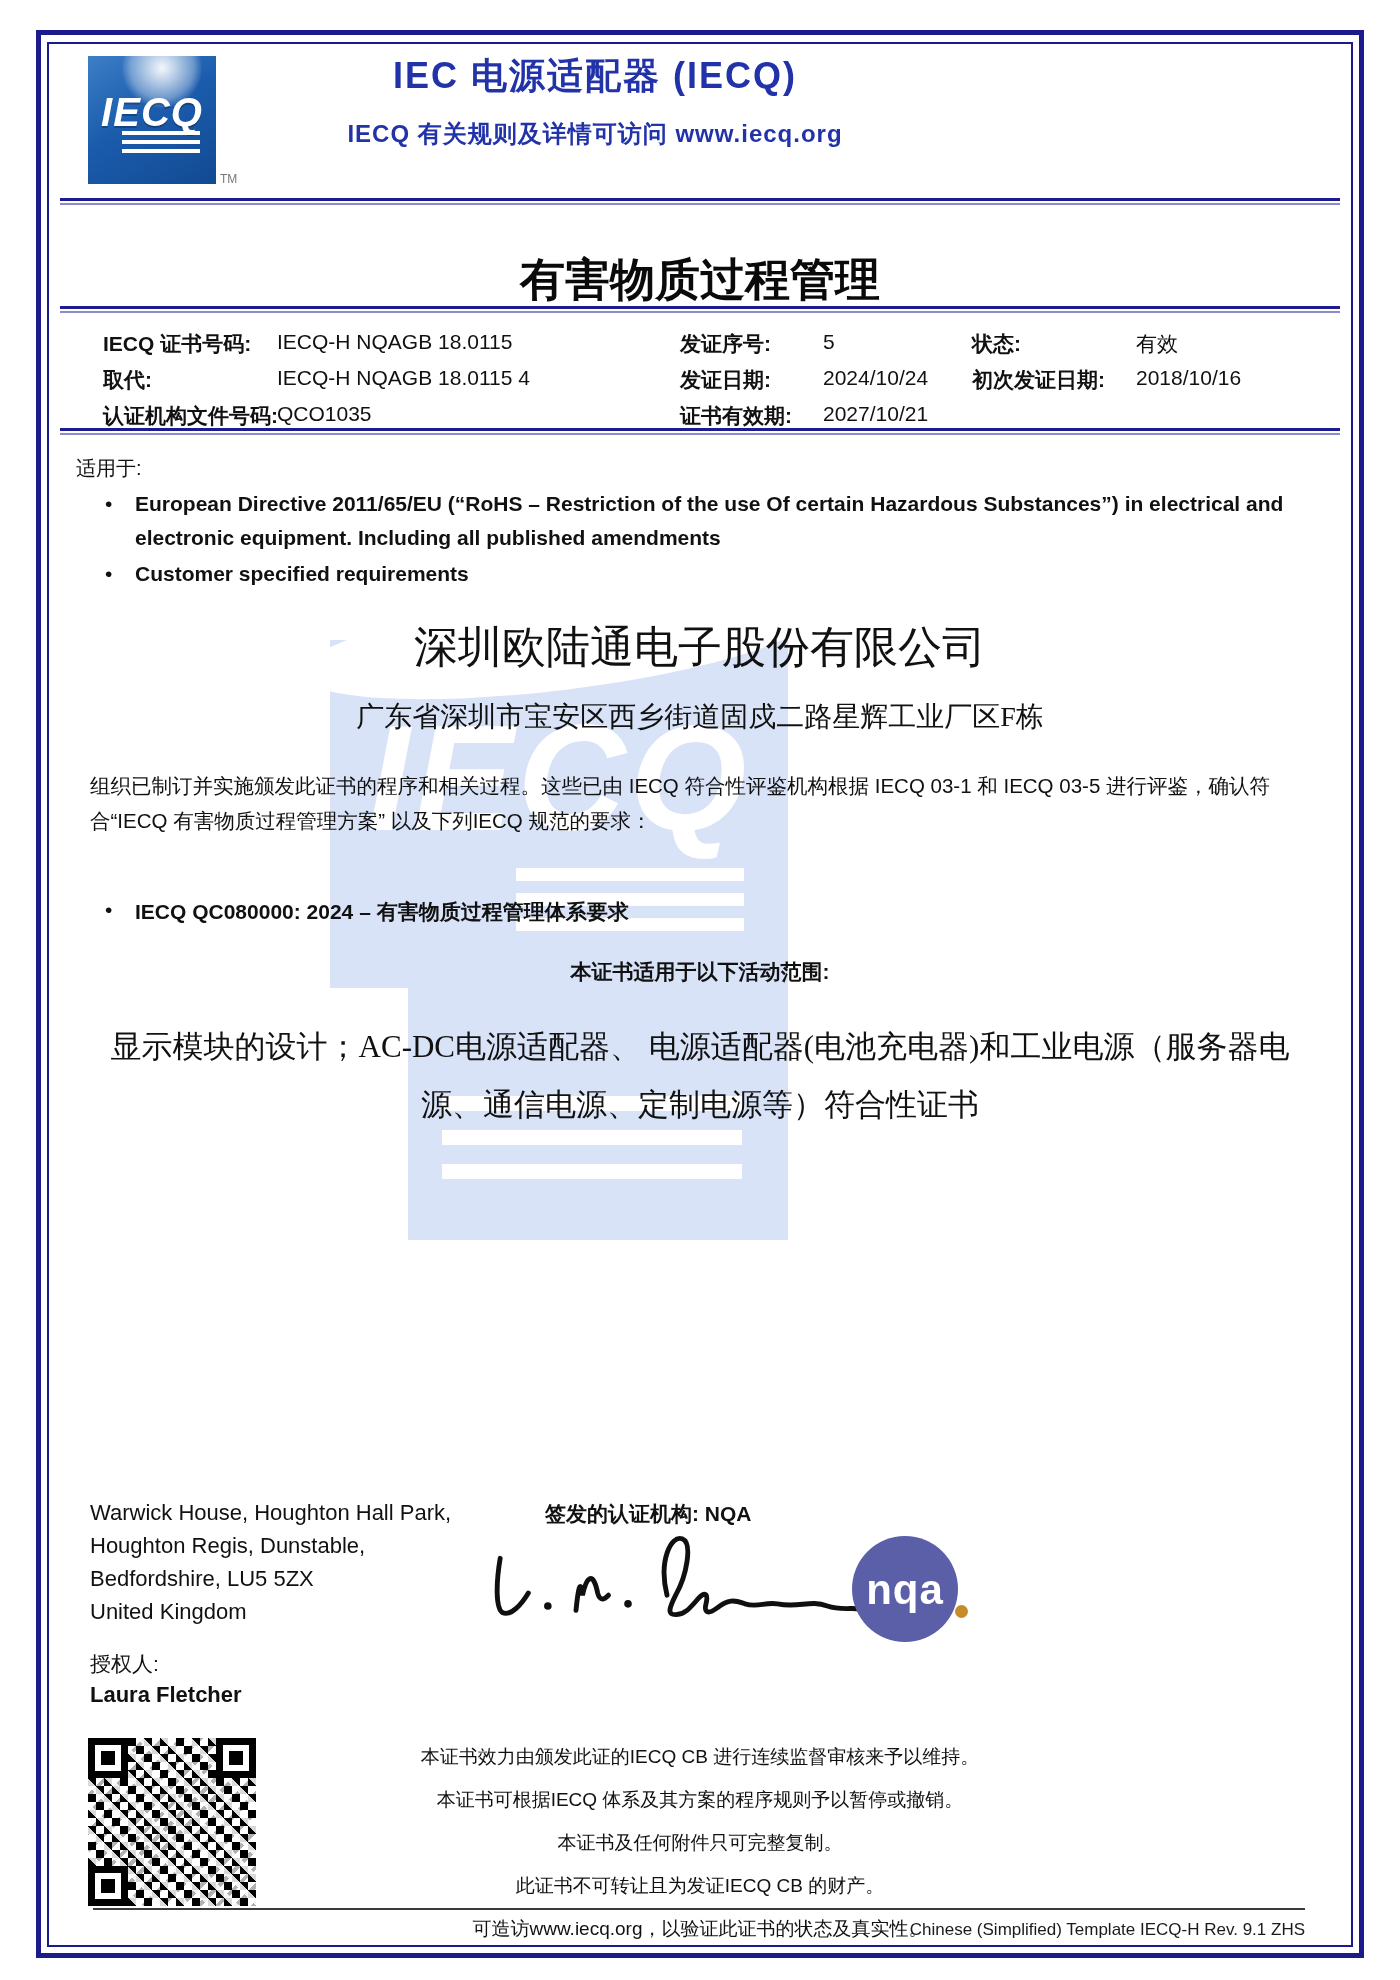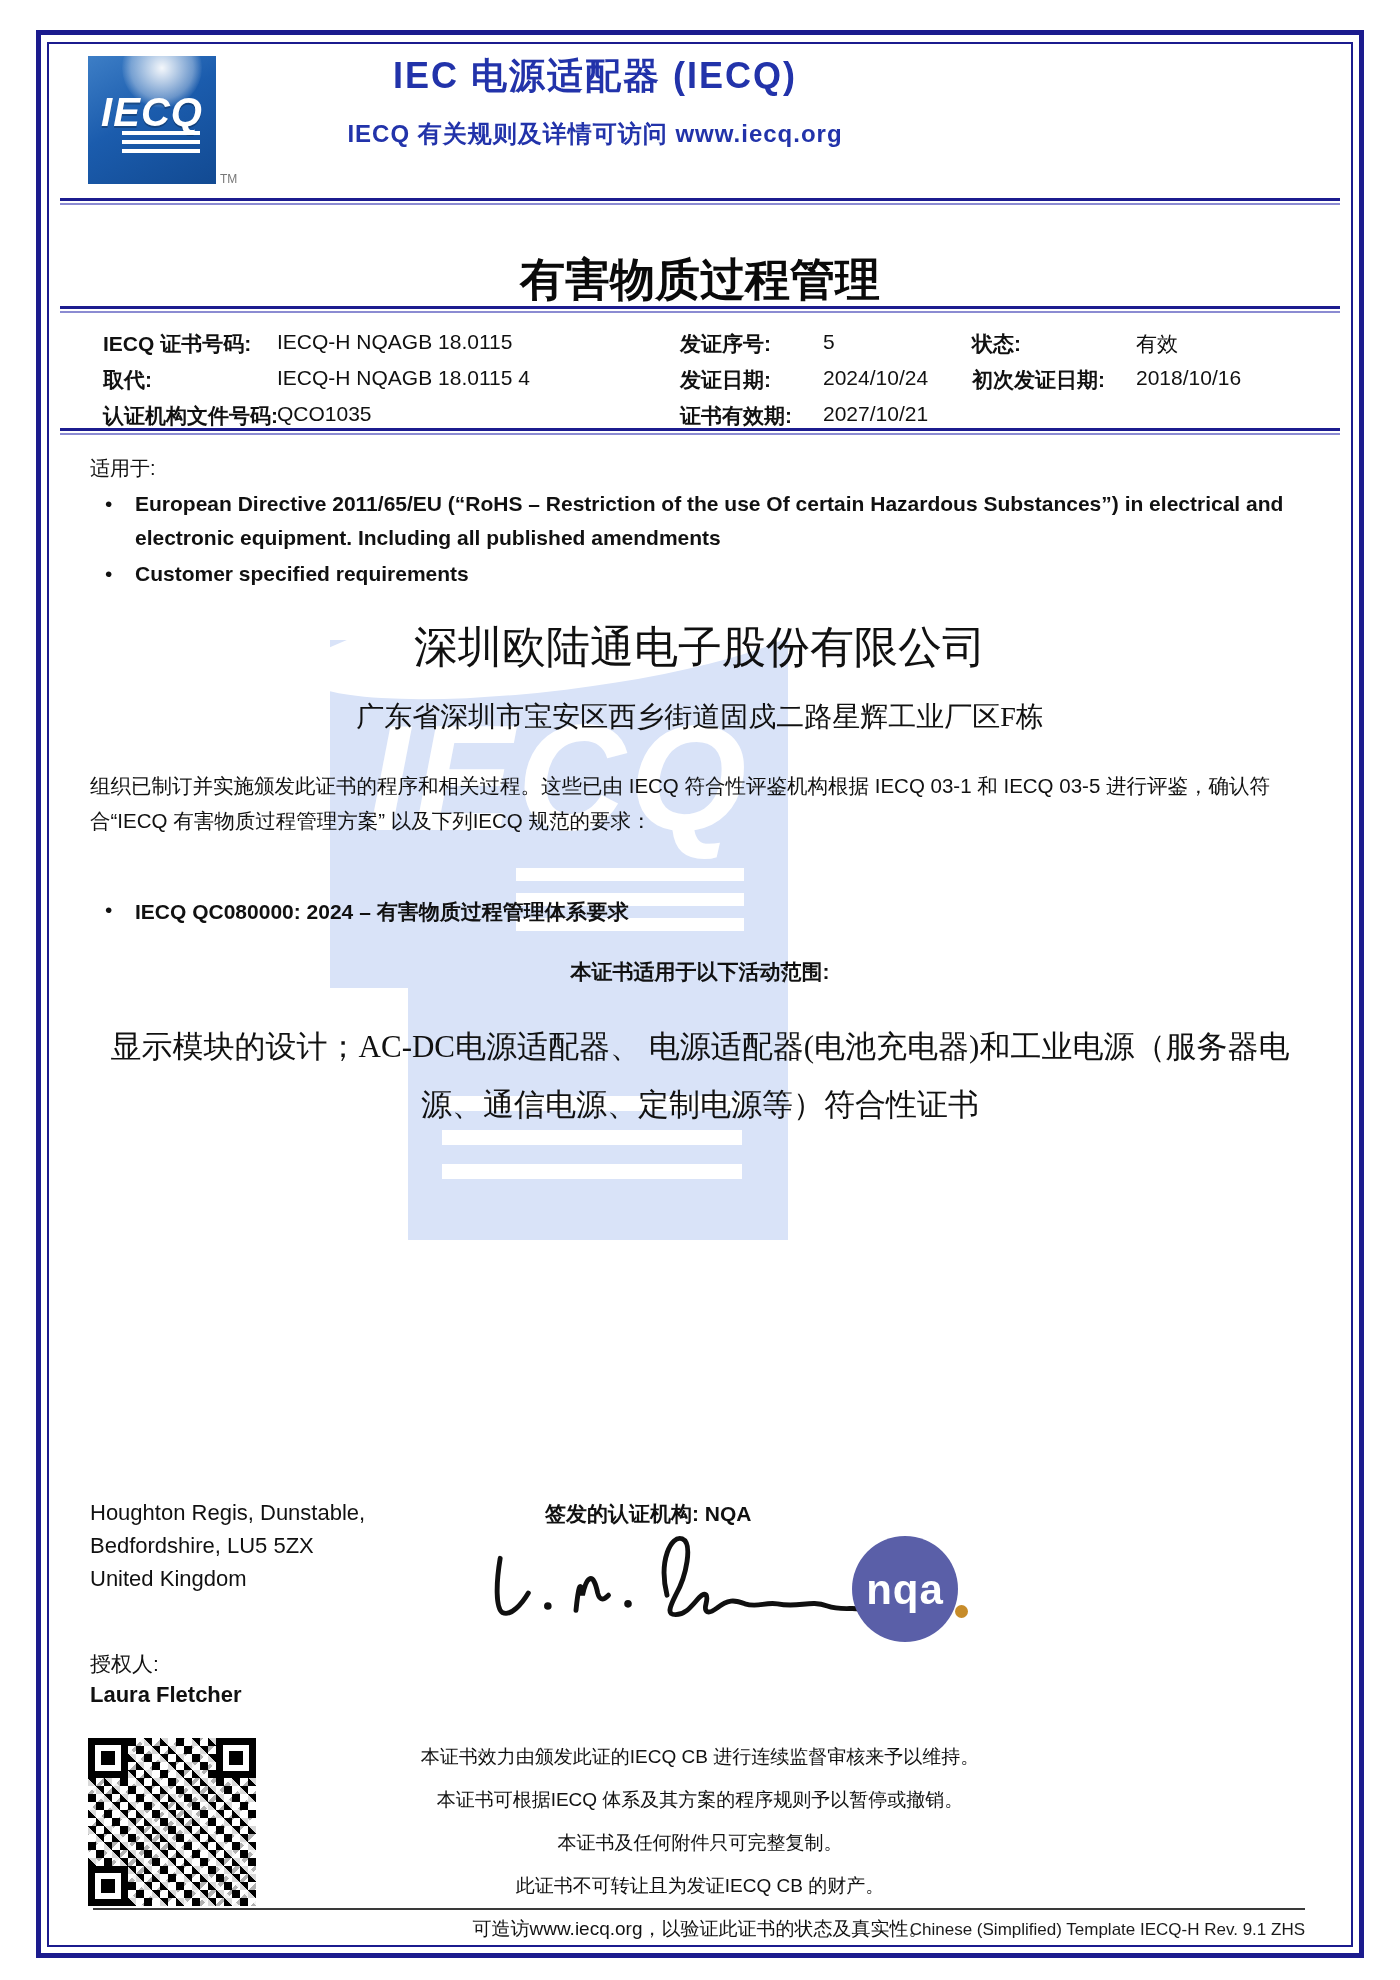--- a/index.html
+++ b/index.html
@@ -30,21 +30,21 @@
   
   .c-title{position:absolute;left:0;width:1400px;top:212px;text-align:center;font-size:33px;color:#0a0a0a;}
   .c-sub{position:absolute;left:0;width:1400px;top:250px;text-align:center;font-size:45px;font-weight:700;color:#0a0a0a;}
   
   .info{position:absolute;left:0;top:322px;width:1400px;font-size:21px;}
   .irow{position:absolute;left:0;width:1400px;height:30px;}
   .lab{position:absolute;font-weight:700;white-space:nowrap;}
   .val{position:absolute;white-space:nowrap;}
   .c1l{left:103px;} .c1v{left:277px;} .c2l{left:680px;} .c2v{left:823px;} .c3l{left:972px;} .c3v{left:1136px;}
   
-  .apply-h{position:absolute;left:90px;top:455px;font-size:20px;}
+  .apply-h{position:absolute;left:76px;top:455px;font-size:20px;}
   .bullet{position:absolute;left:135px;font-weight:700;font-size:21px;line-height:34px;width:1190px;}
   .bullet::before{content:"•";position:absolute;left:-30px;font-weight:400;}
   
   .wm{position:absolute;left:330px;top:640px;width:458px;height:600px;z-index:0;}
   .wm-block{position:absolute;left:0;top:0;width:458px;height:348px;background:#d9e3f8;overflow:hidden;}
   .wm-low{position:absolute;left:78px;top:348px;width:380px;height:252px;background:#d9e3f8;}
   .wm-swoosh{position:absolute;left:-30px;top:-46px;width:520px;height:96px;background:#fff;
         border-radius:50%;transform:rotate(-7deg);}
   .wm-text{position:absolute;left:0;right:0;top:52px;text-align:center;color:#fff;
         font-style:italic;font-weight:900;font-size:150px;letter-spacing:4px;
@@ -169,20 +169,21 @@
     <div class="company">深圳欧陆通电子股份有限公司</div>
     <div class="addr">广东省深圳市宝安区西乡街道固戍二路星辉工业厂区F栋</div>
 
     <div class="para">组织已制订并实施颁发此证书的程序和相关过程。这些已由 IECQ 符合性评鉴机构根据 IECQ 03-1 和 IECQ 03-5 进行评鉴，确认符合“IECQ 有害物质过程管理方案” 以及下列IECQ 规范的要求：</div>
     <div class="std-bullet">IECQ QC080000: 2024 – 有害物质过程管理体系要求</div>
 
     <div class="scope-h">本证书适用于以下活动范围:</div>
     <div class="scope-t">显示模块的设计；AC-DC电源适配器、 电源适配器(电池充电器)和工业电源（服务器电源、通信电源、定制电源等）符合性证书</div>
 
     <div class="iss-addr">
+      <div>Warwick House, Houghton Hall Park,</div>
       <div>Houghton Regis, Dunstable,</div>
       <div>Bedfordshire, LU5 5ZX</div>
       <div>United Kingdom</div>
     </div>
     <div class="issued-by">签发的认证机构: NQA</div>
 
     <svg class="sig" viewBox="0 0 360 120" fill="none" stroke="#101010" stroke-width="4.5" stroke-linecap="round">
       <path d="M14 28 C10 52 10 74 16 78 C24 82 34 70 40 60"></path>
       <circle cx="58" cy="72" r="3.5" fill="#101010" stroke="none"></circle>
       <path d="M84 76 C86 56 88 46 90 62 C94 44 100 40 104 60 C106 68 110 66 114 62"></path>

